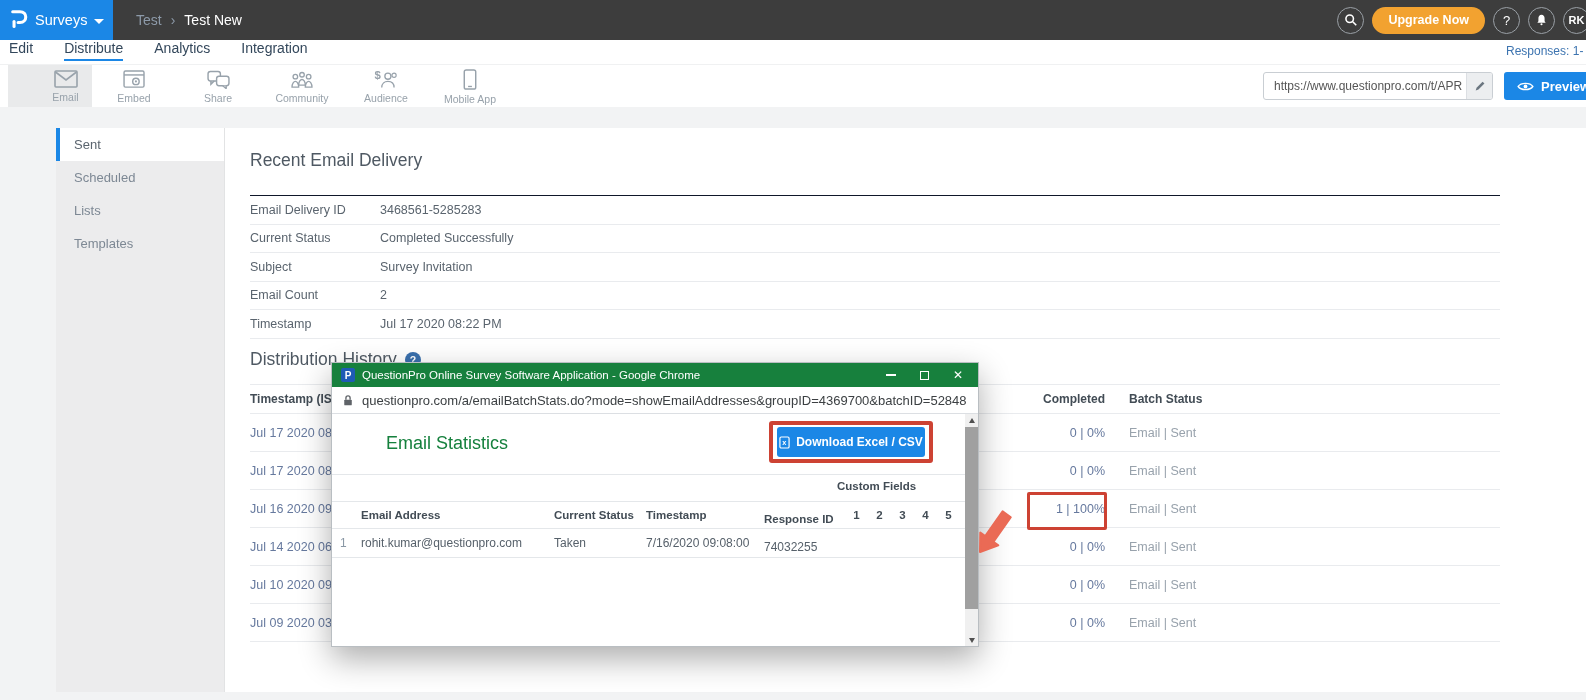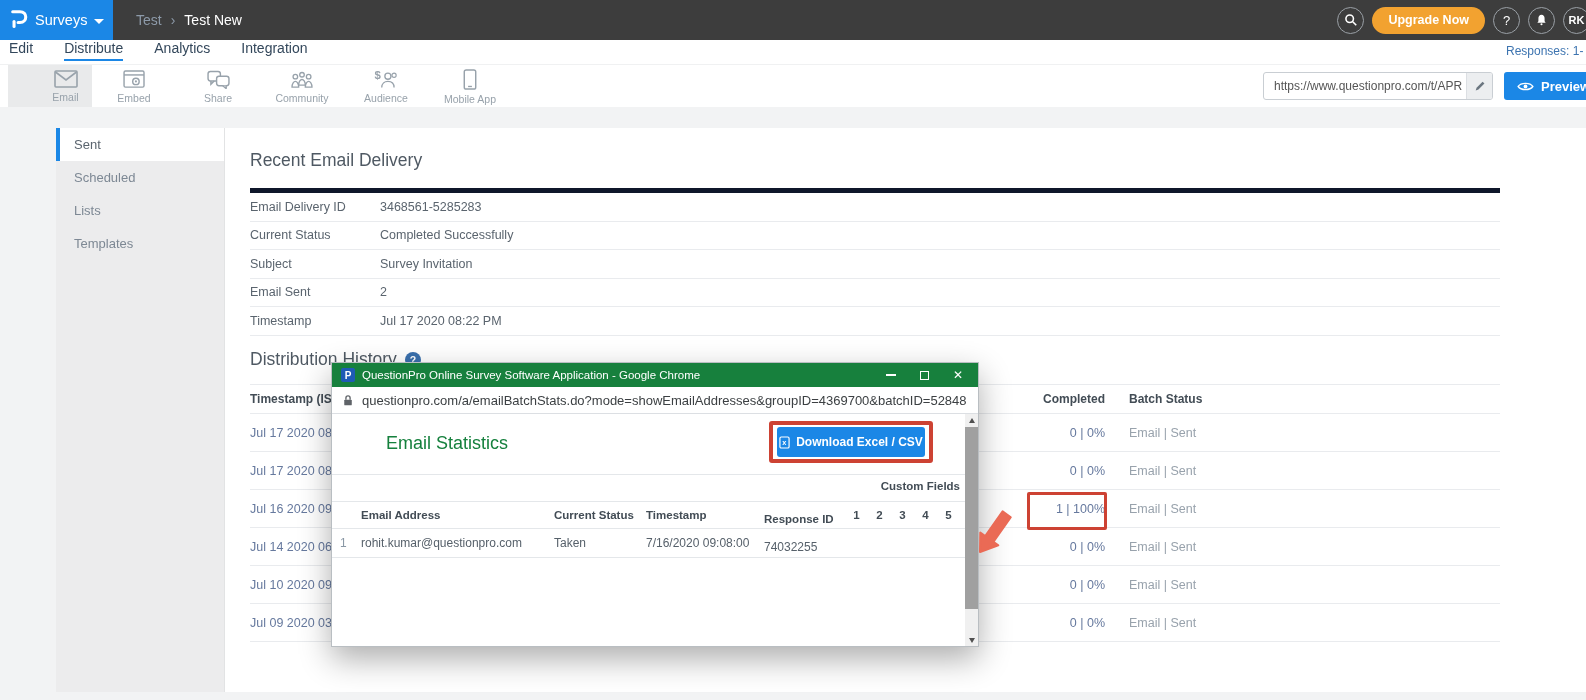--- a/index.html
+++ b/index.html
@@ -48,21 +48,21 @@
   
   .page-bg { position:absolute; left:0; top:107px; width:100%; bottom:0; background:#f2f3f4; }
   .sidebar { position:absolute; left:56px; top:128px; width:169px; bottom:8px; background:#ececed; border-right:1px solid #e2e3e4; }
   .side-item { height:33px; display:flex; align-items:center; padding-left:14px; font-size:13px; color:#7d8894;
                border-left:4px solid transparent; cursor:pointer; }
   .side-item.active { background:#fff; border-left-color:#1b87e6; color:#5a646e; }
   .main { position:absolute; left:225px; top:128px; right:0; bottom:8px; background:#fff; }
   .sec-title { position:absolute; left:25px; font-size:17.5px; color:#4f5963; display:flex; align-items:center; gap:8px; white-space:nowrap; }
   .help-circle { width:16px; height:16px; border-radius:50%; background:#3a70ad; color:#fff; font-size:10.5px; font-weight:bold;
                  display:flex; align-items:center; justify-content:center; cursor:pointer; }
-  .kv-table { position:absolute; left:25px; top:60px; width:1250px; border-top:5px solid #0f172a; }
+  .kv-table { position:absolute; left:25px; top:67px; width:1250px; border-top:1px solid #0f172a; }
   .kv-row { height:28.5px; display:flex; align-items:center; border-bottom:1px solid #e9ebee; font-size:12.5px; }
   .kv-label { width:130px; color:#5a646e; flex:0 0 auto; }
   .kv-value { color:#5a646e; }
   .hist-table { position:absolute; left:25px; top:256px; width:1250px; border-top:1px solid #e9ebee; }
   .h-row { display:flex; align-items:center; border-bottom:1px solid #e9ebee; }
   .h-head { height:29px; font-size:12px; font-weight:bold; color:#424c55; }
   .h-data { height:38px; font-size:12.5px; }
   .h-ts { flex:1; white-space:nowrap; overflow:hidden; }
   .h-data .h-ts { color:#66799e; cursor:pointer; }
   .h-completed { width:130px; text-align:right; padding-right:24px; flex:0 0 auto; white-space:nowrap; }
@@ -81,21 +81,21 @@
   .ctl-max { width:9px; height:9px; border:1.4px solid #fff; cursor:pointer; }
   .ctl-close { color:#fff; font-size:12px; line-height:1; cursor:pointer; }
   .p-urlbar { height:27px; background:#fff; border-bottom:1px solid #dcdfe3; display:flex; align-items:center; gap:9px; padding:0 11px; }
   .p-url { font-size:13px; color:#3c4043; white-space:nowrap; overflow:hidden; }
   .p-body { position:relative; height:232px; background:#fff; }
   .p-heading { position:absolute; left:54px; top:19px; font-size:18px; color:#15803d; }
   .anno-box-btn { position:absolute; left:437px; top:7px; width:164px; height:42px; border:4px solid #cd4233; border-radius:3px; z-index:3; }
   .dl-btn { position:absolute; left:445px; top:13px; width:148px; height:30px; background:#1b87e6; border-radius:3px;
             color:#fff; font-size:12px; font-weight:bold; display:flex; align-items:center; justify-content:center; gap:6px; cursor:pointer; z-index:4; }
   .p-div1 { position:absolute; left:0; right:13px; top:60px; height:1px; background:#e4e7ea; }
-  .p-customfields { position:absolute; left:505px; top:66px; width:123px; text-align:right; font-size:11.5px; font-weight:bold; color:#424c55; }
+  .p-customfields { position:absolute; left:505px; top:66px; width:123px; text-align:left; font-size:11.5px; font-weight:bold; color:#424c55; }
   .p-hrow { position:absolute; left:0; right:13px; top:87px; height:28px; border-top:1px solid #e4e7ea; border-bottom:1px solid #e4e7ea;
             display:flex; align-items:center; padding-left:8px; font-size:11.5px; font-weight:bold; color:#424c55; }
   .p-drow { position:absolute; left:0; right:13px; top:115px; height:29px; border-bottom:1px solid #e4e7ea;
             display:flex; align-items:center; padding-left:8px; font-size:12px; color:#56606a; }
   .pc-num { width:21px; flex:0 0 auto; color:#8a98a5; }
   .p-hrow .pc-num { color:#424c55; }
   .pc-email { width:193px; flex:0 0 auto; white-space:nowrap; }
   .pc-status { width:92px; flex:0 0 auto; }
   .pc-ts { width:118px; flex:0 0 auto; white-space:nowrap; }
   .pc-resp { width:81px; flex:0 0 auto;margin-top:8px; }
@@ -251,21 +251,21 @@
     </div>
     <div class="kv-row">
       <span class="kv-label">Current Status</span>
       <span class="kv-value">Completed Successfully</span>
     </div>
     <div class="kv-row">
       <span class="kv-label">Subject</span>
       <span class="kv-value">Survey Invitation</span>
     </div>
     <div class="kv-row">
-      <span class="kv-label">Email Sent</span>
+      <span class="kv-label">Email Count</span>
       <span class="kv-value">2</span>
     </div>
     <div class="kv-row">
       <span class="kv-label">Timestamp</span>
       <span class="kv-value">Jul 17 2020 08:22 PM</span>
     </div>
   </div>
 
   <div class="sec-title" style="top:221px;">
     <span>Distribution History</span>

